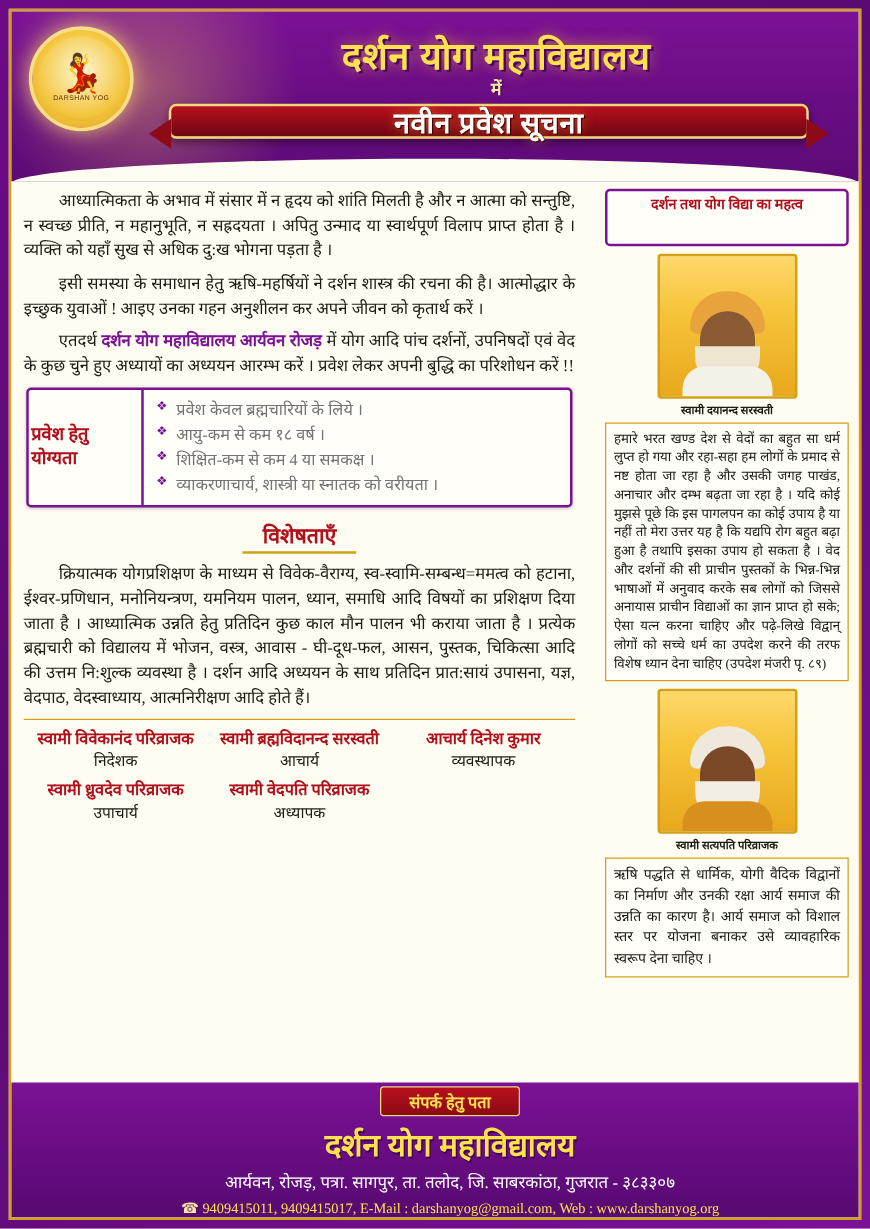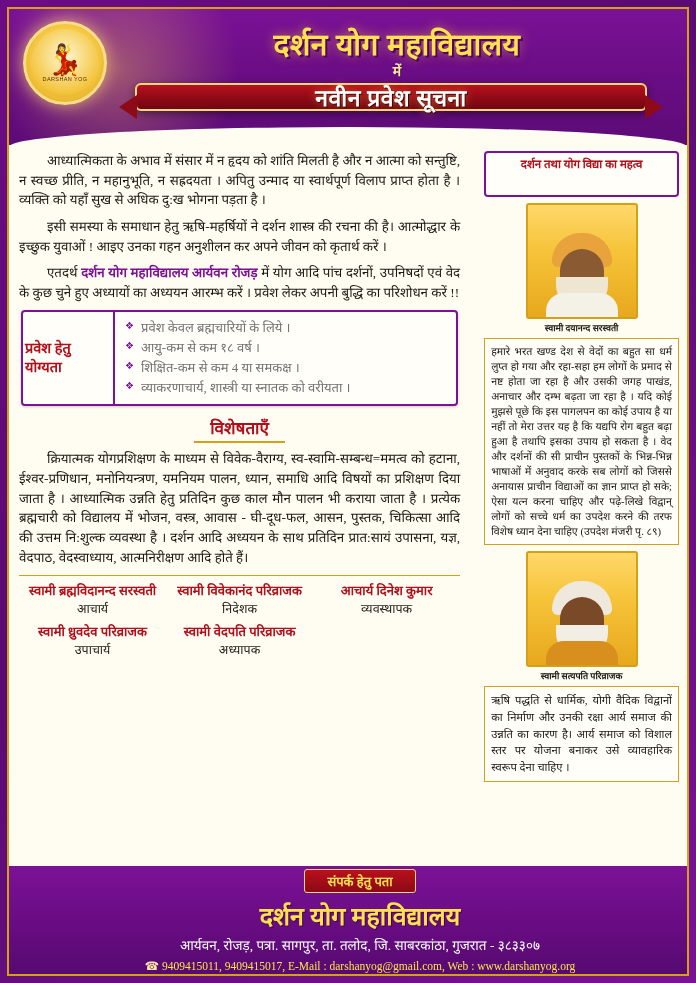--- a/index.html
+++ b/index.html
@@ -273,26 +273,26 @@
         </div>
 
         <div class="section-head">
           <span>विशेषताएँ</span>
         </div>
         <p class="para">क्रियात्मक योगप्रशिक्षण के माध्यम से विवेक-वैराग्य, स्व-स्वामि-सम्बन्ध=ममत्व को हटाना, ईश्वर-प्रणिधान, मनोनियन्त्रण, यमनियम पालन, ध्यान, समाधि आदि विषयों का प्रशिक्षण दिया जाता है । आध्यात्मिक उन्नति हेतु प्रतिदिन कुछ काल मौन पालन भी कराया जाता है । प्रत्येक ब्रह्मचारी को विद्यालय में भोजन, वस्त्र, आवास - घी-दूध-फल, आसन, पुस्तक, चिकित्सा आदि की उत्तम नि:शुल्क व्यवस्था है । दर्शन आदि अध्ययन के साथ प्रतिदिन प्रात:सायं उपासना, यज्ञ, वेदपाठ, वेदस्वाध्याय, आत्मनिरीक्षण आदि होते हैं।</p>
 
         <div class="staff">
           <div class="staff-row">
             <div class="staff-cell">
+              <div class="staff-name">स्वामी विवेकानंद परिव्राजक</div>
+              <div class="staff-role">निदेशक</div>
+            </div>
+            <div class="staff-cell">
               <div class="staff-name">स्वामी ब्रह्मविदानन्द सरस्वती</div>
               <div class="staff-role">आचार्य</div>
-            </div>
-            <div class="staff-cell">
-              <div class="staff-name">स्वामी विवेकानंद परिव्राजक</div>
-              <div class="staff-role">निदेशक</div>
             </div>
             <div class="staff-cell">
               <div class="staff-name">आचार्य दिनेश कुमार</div>
               <div class="staff-role">व्यवस्थापक</div>
             </div>
           </div>
           <div class="staff-row">
             <div class="staff-cell">
               <div class="staff-name">स्वामी ध्रुवदेव परिव्राजक</div>
               <div class="staff-role">उपाचार्य</div>

